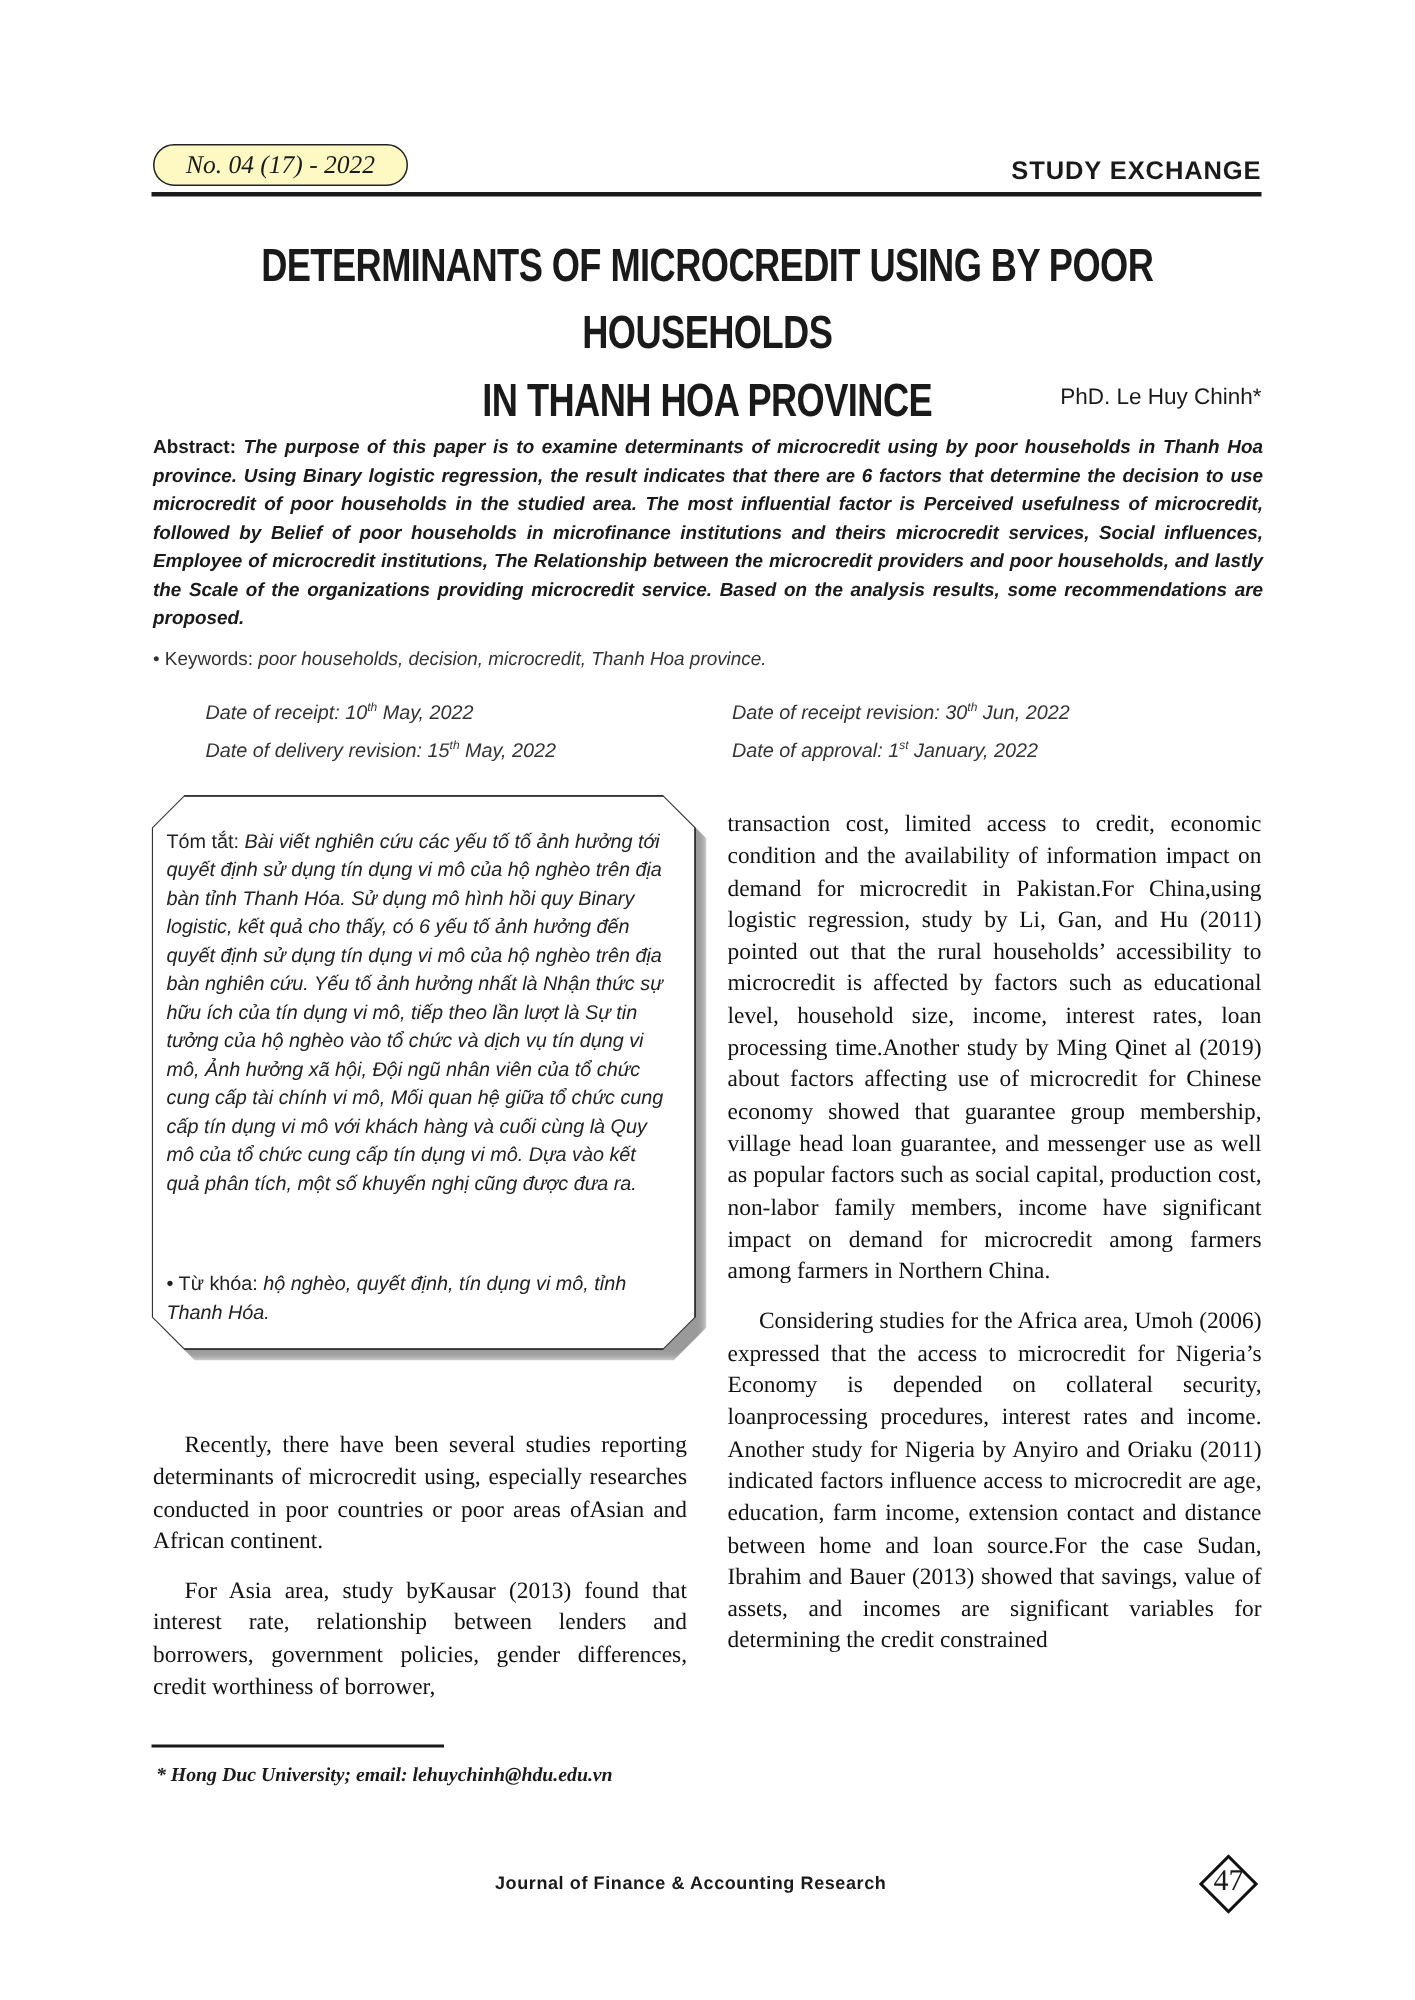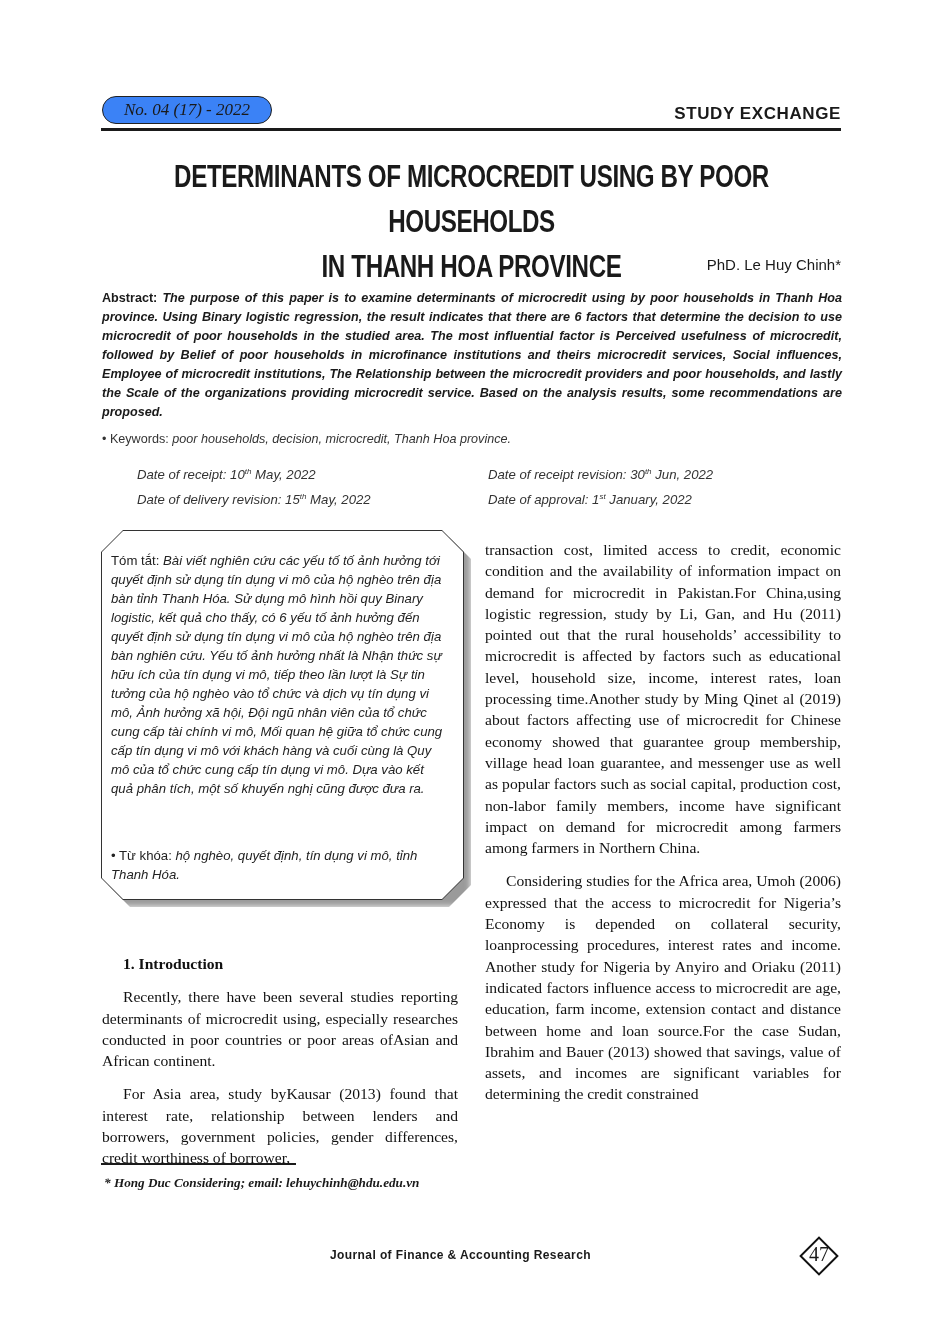--- a/index.html
+++ b/index.html
@@ -4,21 +4,21 @@
 <style>
   html, body { margin: 0; padding: 0; background: #ffffff; }
   body { width: 943px; height: 1333px; position: relative; overflow: hidden; color: #1a1a1a; }
   .abs { position: absolute; }
 
   
   .issue-pill {
     left: 102px; top: 96px; width: 170px; height: 28px;
     border: 1.5px solid #222; border-radius: 16px; box-sizing: border-box;
     font-family: "Liberation Serif", serif; font-style: italic; font-size: 17px;
-    text-align: center; line-height: 25px; background: #3b82f6; z-index: 2;
+    text-align: center; line-height: 25px; background: #fef9c3; z-index: 2;
   }
   .section-label {
     right: 102px; top: 104px;
     font-family: "Liberation Sans", sans-serif; font-weight: bold; font-size: 17px; letter-spacing: 0.6px;
   }
   .header-rule { left: 101px; top: 128px; width: 740px; height: 3px; background: #1a1a1a; }
 
   
   .title {
     left: 90px; top: 154px; width: 763px; text-align: center;
@@ -137,30 +137,29 @@
 <div class="abs callout-border"></div>
 <div class="abs callout"></div>
 <div class="abs callout-text">
   <span>Tóm tắt: </span><span class="it">Bài viết nghiên cứu các yếu tố tố ảnh hưởng tới quyết định sử dụng tín dụng vi mô của hộ nghèo trên địa bàn tỉnh Thanh Hóa. Sử dụng mô hình hồi quy Binary logistic, kết quả cho thấy, có 6 yếu tố ảnh hưởng đến quyết định sử dụng tín dụng vi mô của hộ nghèo trên địa bàn nghiên cứu. Yếu tố ảnh hưởng nhất là Nhận thức sự hữu ích của tín dụng vi mô, tiếp theo lần lượt là Sự tin tưởng của hộ nghèo vào tổ chức và dịch vụ tín dụng vi mô, Ảnh hưởng xã hội, Đội ngũ nhân viên của tổ chức cung cấp tài chính vi mô, Mối quan hệ giữa tổ chức cung cấp tín dụng vi mô với khách hàng và cuối cùng là Quy mô của tổ chức cung cấp tín dụng vi mô. Dựa vào kết quả phân tích, một số khuyến nghị cũng được đưa ra.</span>
 </div>
 <div class="abs callout-kw">
   <span>• Từ khóa: </span><span class="it">hộ nghèo, quyết định, tín dụng vi mô, tỉnh Thanh Hóa.</span>
 </div>
 
 <div class="abs col left-col">
-  <p class="heading">1. Introduction</p>
   <p>Recently, there have been several studies reporting determinants of microcredit using, especially researches conducted in poor countries or poor areas ofAsian and African continent.</p>
   <p>For Asia area, study byKausar (2013) found that interest rate, relationship between lenders and borrowers, government policies, gender differences, credit worthiness of borrower,</p>
 </div>
 
 <div class="abs col right-col">
   <p class="noindent">transaction cost, limited access to credit, economic condition and the availability of information impact on demand for microcredit in Pakistan.For China,using logistic regression, study by Li, Gan, and Hu (2011) pointed out that the rural households’ accessibility to microcredit is affected by factors such as educational level, household size, income, interest rates, loan processing time.Another study by Ming Qinet al (2019) about factors affecting use of microcredit for Chinese economy showed that guarantee group membership, village head loan guarantee, and messenger use as well as popular factors such as social capital, production cost, non-labor family members, income have significant impact on demand for microcredit among farmers among farmers in Northern China.</p>
   <p>Considering studies for the Africa area, Umoh (2006) expressed that the access to microcredit for Nigeria’s Economy is depended on collateral security, loanprocessing procedures, interest rates and income. Another study for Nigeria by Anyiro and Oriaku (2011) indicated factors influence access to microcredit are age, education, farm income, extension contact and distance between home and loan source.For the case Sudan, Ibrahim and Bauer (2013) showed that savings, value of assets, and incomes are significant variables for determining the credit constrained</p>
 </div>
 
 <div class="abs fn-rule"></div>
-<div class="abs footnote">* Hong Duc Considering; email: lehuychinh@hdu.edu.vn</div>
+<div class="abs footnote">* Hong Duc University; email: lehuychinh@hdu.edu.vn</div>
 
 <div class="abs journal">Journal of Finance &amp; Accounting Research</div>
 <div class="abs page-badge">
   <div class="diamond"></div>
   <div class="num">47</div>
 </div>
 
 </body></html>

